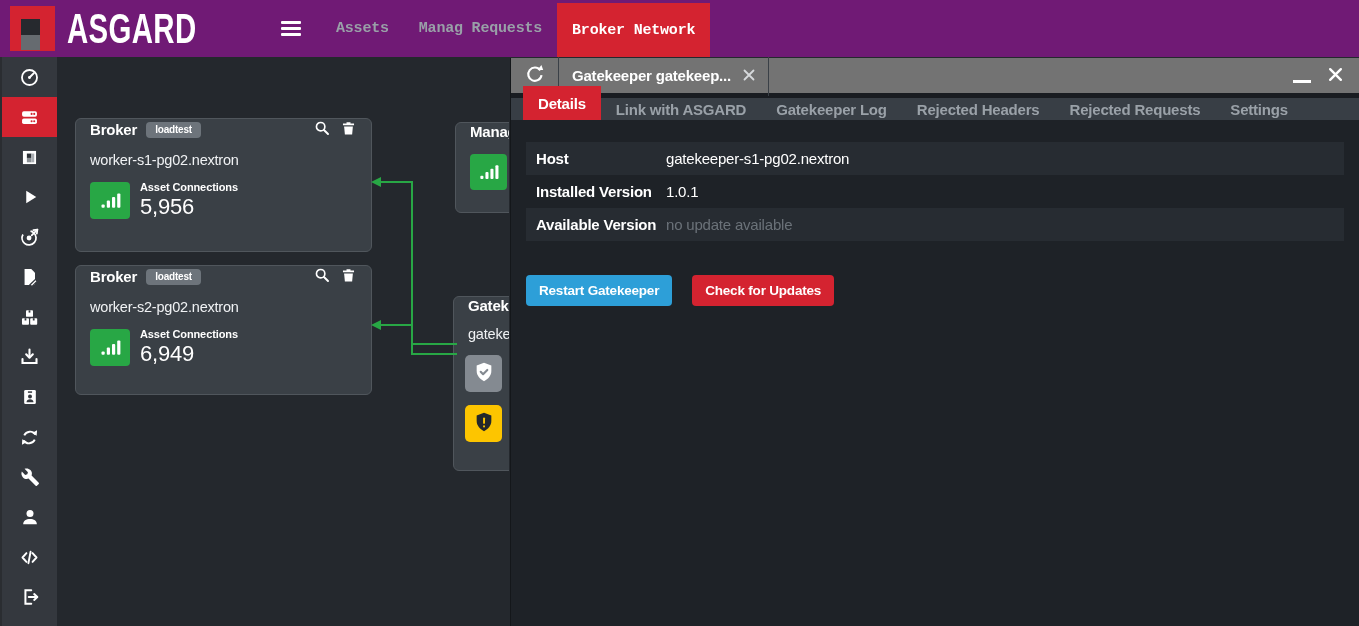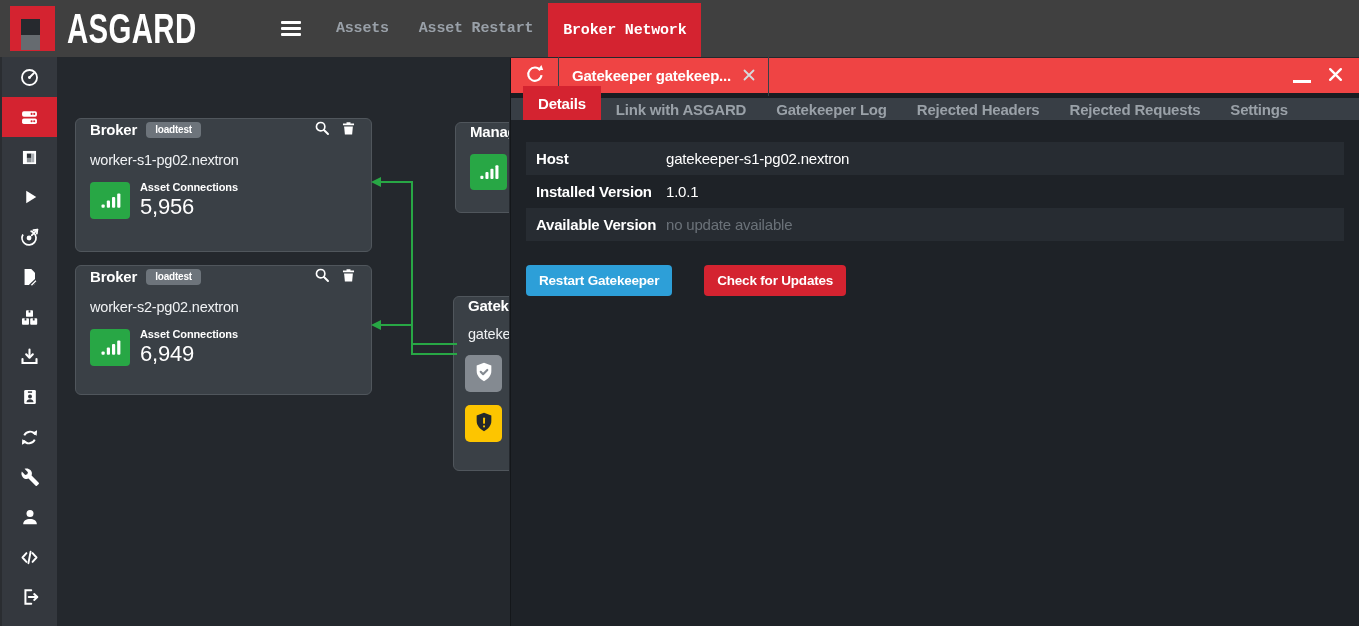--- a/index.html
+++ b/index.html
@@ -4,21 +4,21 @@
 <style>
   * { box-sizing: border-box; margin: 0; padding: 0; }
   html,body { width:1359px; height:626px; overflow:hidden; }
   body {
     font-family:"Liberation Sans", sans-serif;
     background:#24282d; color:#fff; position:relative;
     letter-spacing:-0.2px;
   }
   
   .topbar { position:absolute; top:0; left:0; width:100%; height:57px;
-    background:#404040; display:flex; align-items:center; z-index:50; }
+    background:#701a75; display:flex; align-items:center; z-index:50; }
   .logo-mark { width:45px; height:45px; background:#d42330; margin-left:10px; position:relative; flex:none; }
   .logo-inner-dark { position:absolute; left:11px; top:13px; width:19px; height:16px; background:#26292e; }
   .logo-inner-gray { position:absolute; left:11px; top:29px; width:19px; height:15px; background:#666b70; }
   .logo-wrap { width:160px; overflow:visible; flex:none; }
   .logo-text { font-size:42px; font-weight:700; letter-spacing:0.5px; white-space:nowrap;
     transform:scaleX(0.70); transform-origin:left center; margin-left:12px; }
   .hamburger { width:20px; display:flex; flex-direction:column; gap:3px; margin:0 20px 0 66px; cursor:pointer; }
   .hamburger div { height:3px; background:#fff; border-radius:1px; }
   .topnav { display:flex; align-items:stretch; height:100%; }
   .nav-item { color:#99a0a8; font-weight:700; font-size:15px; padding:0 15px;
@@ -52,40 +52,40 @@
   .metric-label { font-size:11px; font-weight:700; letter-spacing:-0.1px; }
   .metric-value { font-size:22px; font-weight:400; margin-top:1px; }
   .mini-tile { width:37px; height:37px; border-radius:5px; margin:13px 0 0 11px;
     display:flex; align-items:center; justify-content:center; border:none; cursor:pointer; }
   .mini-tile.gray { background:#848a91; }
   .mini-tile.yellow { background:#fdc500; }
   .connections { position:absolute; left:0; top:0; pointer-events:none; }
   
   .panel { position:absolute; left:510px; top:58px; right:0; bottom:0;
     background:#1e2227; z-index:45; border-left:1px solid #14171a; }
-  .panel-header { height:40px; background:#ef4444; display:flex; align-items:center;
+  .panel-header { height:40px; background:#737373; display:flex; align-items:center;
     border-bottom:5px solid #191c21; }
   .refresh-btn { width:47px; display:flex; justify-content:center; background:none; border:none; cursor:pointer; }
   .doc-tab { height:40px; display:flex; align-items:center; padding:0 13px;
     border-left:1px solid #3a4047; border-right:1px solid #3a4047; gap:12px; cursor:pointer; }
   .doc-tab-title { font-size:15px; font-weight:700; color:#fff; }
   .win-controls { margin-left:auto; display:flex; align-items:center; gap:17px; padding-right:16px; }
   .min-btn { background:none; border:none; cursor:pointer; padding:0; }
   .min-bar { width:18px; height:3px; background:#fff; margin-top:12px; }
   .tabbar { height:22px; background:#383e45; display:flex; align-items:stretch; padding-left:12px; }
   .tab { font-size:15px; font-weight:600; color:#9aa1a8; padding:0 15px;
     display:flex; align-items:center; cursor:pointer; }
   .tab.active { background:#d42330; color:#fff; font-weight:700; align-self:flex-end; height:34px; }
   .panel-body { padding:22px 15px 0 15px; }
   .detail-row { display:flex; align-items:center; height:33px; padding:0 10px; font-size:15px; }
   .detail-row.stripe { background:#272c32; }
   .detail-label { width:130px; font-weight:700; flex:none; }
   .detail-value { font-weight:400; color:#fff; }
   .detail-value.muted { color:#6b7279; }
-  .btn-row { margin-top:24px; display:flex; gap:32px; }
+  .btn-row { margin-top:34px; display:flex; gap:20px; }
   .btn { border:none; border-radius:4px; color:#fff; font-weight:700; font-size:13.5px;
     padding:8px 13px; cursor:pointer; font-family:inherit; letter-spacing:-0.2px; }
   .btn.blue { background:#2d9fd8; }
   .btn.red { background:#d42330; }
 </style>
 </head>
 <body>
 
 <header class="topbar">
   <div class="logo-mark">
@@ -95,21 +95,21 @@
   <div class="logo-wrap">
     <div class="logo-text">ASGARD</div>
   </div>
   <div class="hamburger">
     <div></div>
       <div></div>
       <div></div>
   </div>
   <nav class="topnav">
     <div class="nav-item">Assets</div>
-    <div class="nav-item">Asset Restart</div>
+    <div class="nav-item">Manag Requests</div>
     <div class="nav-item active">Broker Network</div>
   </nav>
 </header>
 
 <aside class="sidebar">
   <div class="side-item">
     <span>
       <svg width="21" height="21" viewBox="0 0 24 24">
           <circle cx="12" cy="12" r="8.6" fill="none" stroke="#fff" stroke-width="2.1"></circle>
           <path d="M12 12 L17 7" stroke="#fff" stroke-width="2.3" stroke-linecap="round"></path>

